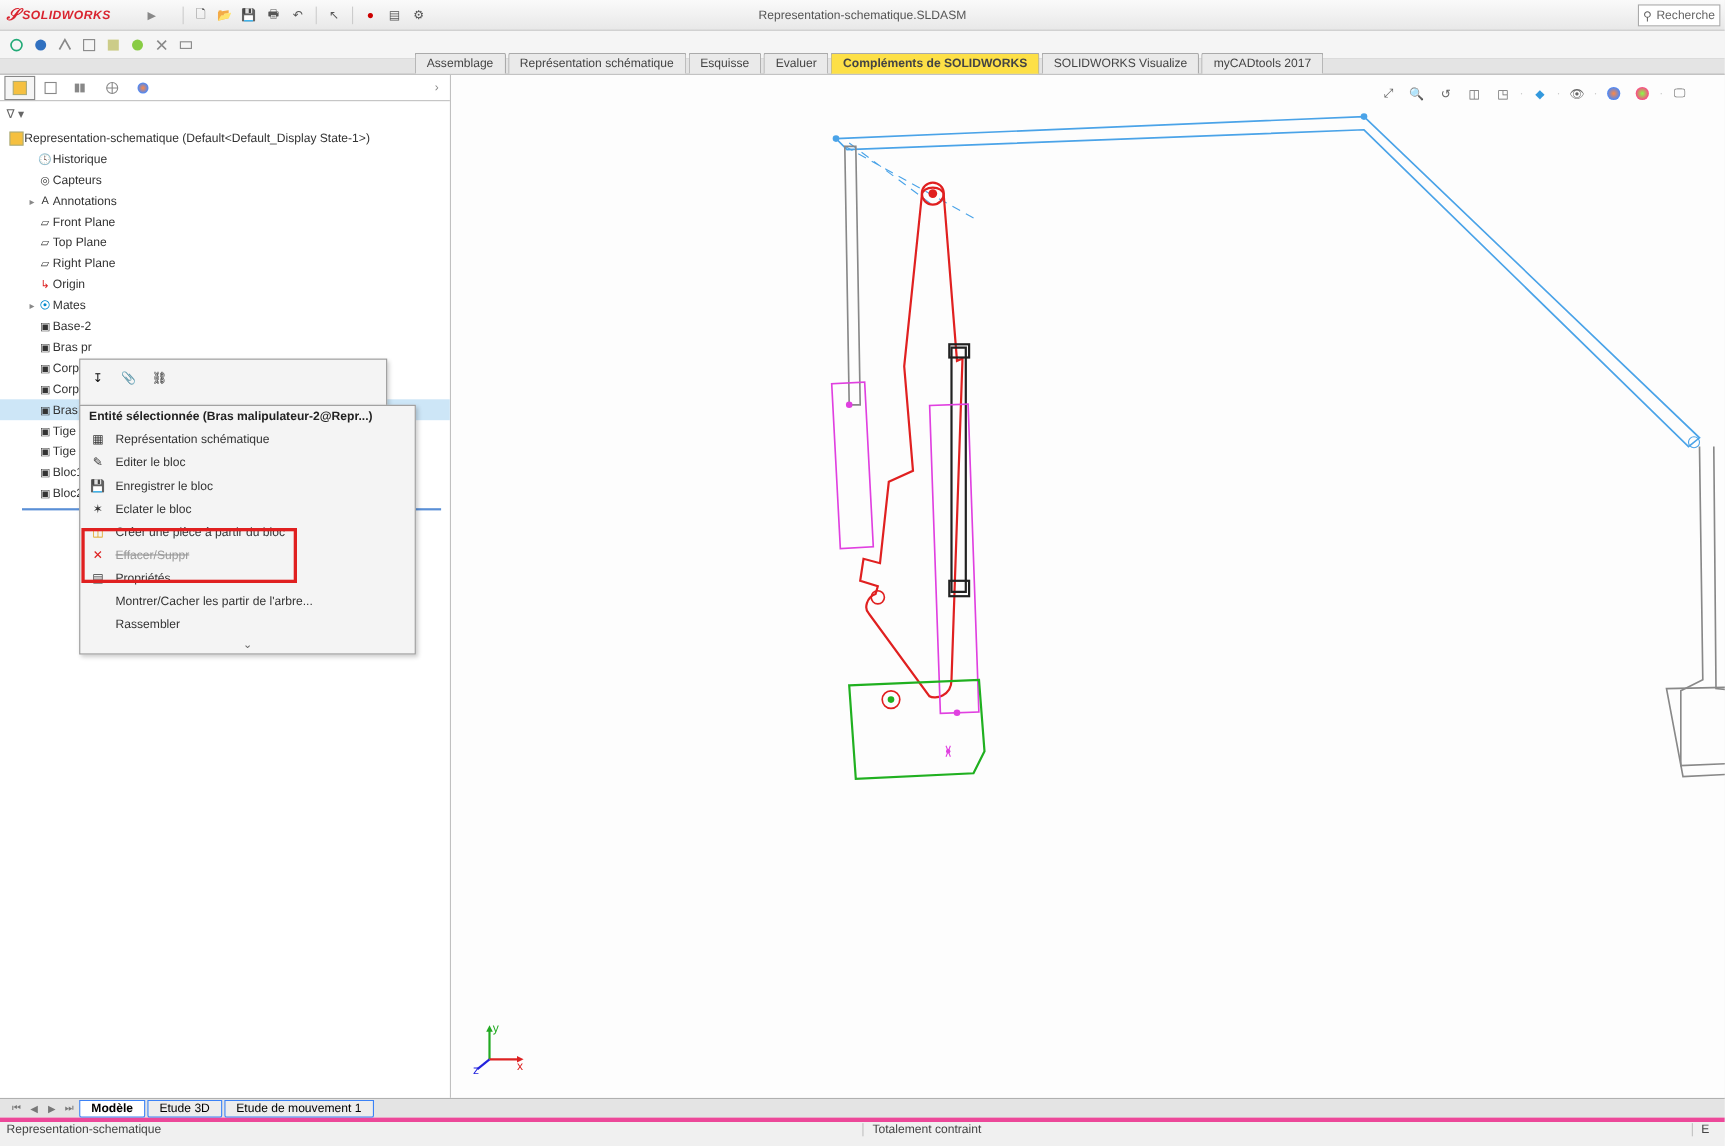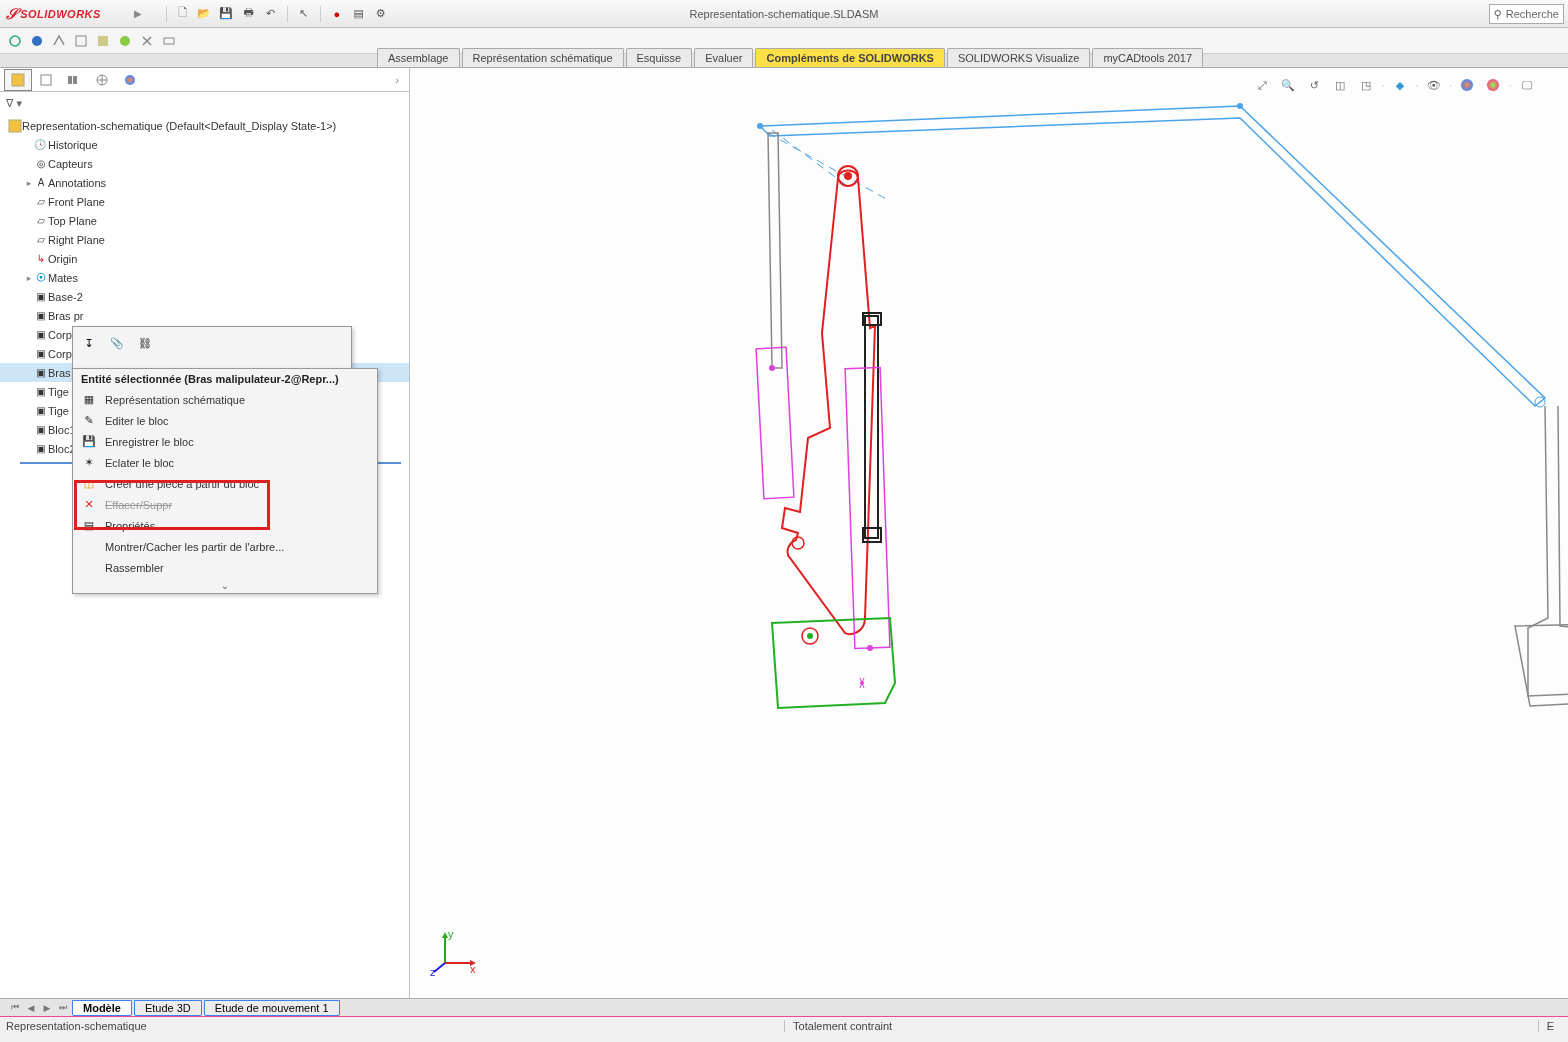--- a/index.html
+++ b/index.html
@@ -62,21 +62,21 @@
 .cm-chevron { text-align: center; padding: 2px 0; color: #666; font-size: 10px; }
 .red-box { position: absolute; border: 3px solid #e02020; pointer-events: none; }
 
 
 .bottom-tabs { height: 18px; background: #e4e4e4; border-top: 1px solid #aaa; display: flex; align-items: center; padding-left: 8px; gap: 2px; }
 .bt-nav { width: 14px; text-align: center; color: #777; font-size: 9px; }
 .bt-tab { padding: 1px 10px; border: 1px solid #3b82f6; background: #ededed; border-radius: 0 0 2px 2px; }
 .bt-tab.active { background: #fff; font-weight: bold; }
 
 
-.statusbar { height: 18px; background: #f0f0f0; border-top: 1px solid #ec4899; display: flex; align-items: center; padding: 0 6px; color: #444; font-size: 11px; }
+.statusbar { height: 18px; background: #f0f0f0; border-top: 4px solid #ec4899; display: flex; align-items: center; padding: 0 6px; color: #444; font-size: 11px; }
 .statusbar .right { margin-left: auto; border-left: 1px solid #c0c0c0; padding: 0 8px; }
 
 svg { display: block; }
 </style>
 </head>
 <body>
 
 <div class="titlebar">
   <div class="logo">
       <span class="ds">𝒮</span>

